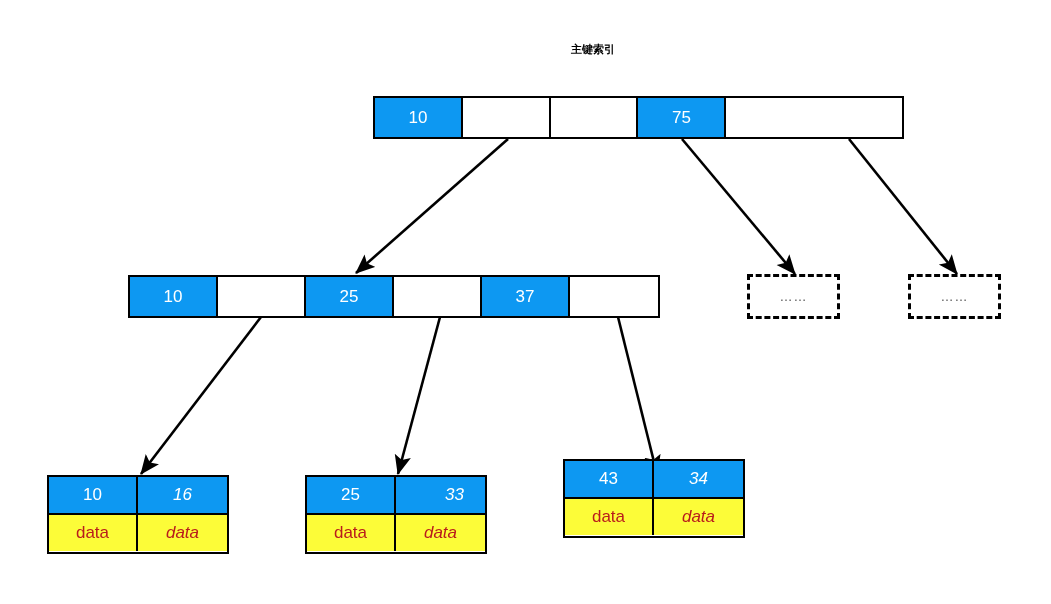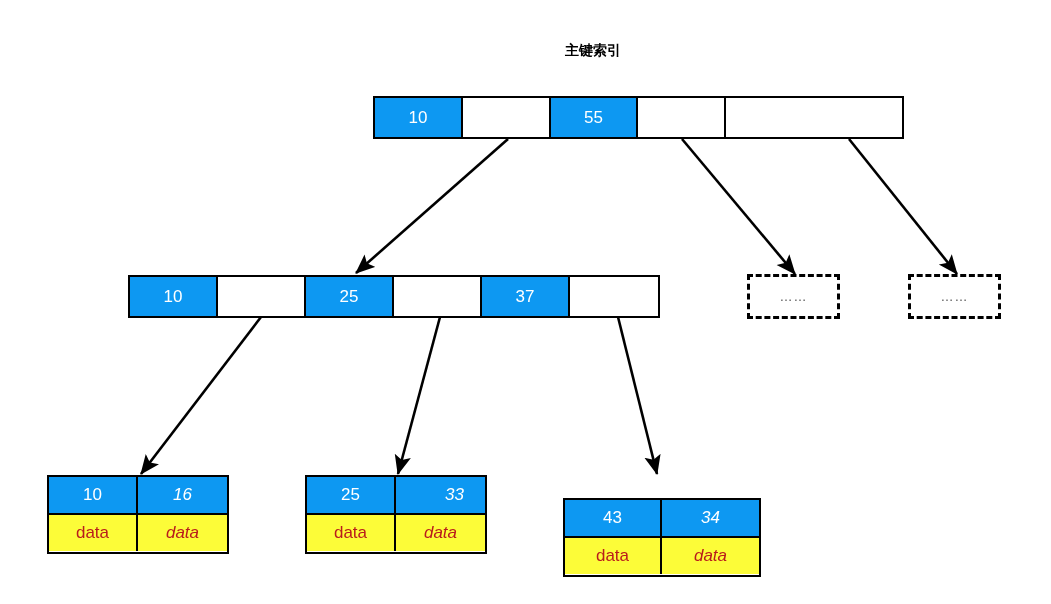--- a/index.html
+++ b/index.html
@@ -15,21 +15,21 @@
     width: 1051px;
     height: 604px;
     background: #ffffff;
     overflow: hidden;
   }
   .title-inner {
     position: absolute;
     left: 593px;
     top: 42px;
     transform: translateX(-50%);
-    font-size: 14px;
+    font-size: 11px;
     font-weight: bold;
     color: #000;
     white-space: nowrap;
   }
 
   
   .node {
     position: absolute;
     display: flex;
     box-sizing: border-box;
@@ -133,22 +133,22 @@
         <line x1="849" y1="139" x2="957" y2="274"></line>
         <line x1="261" y1="317" x2="141" y2="474"></line>
         <line x1="440" y1="317" x2="398" y2="474"></line>
         <line x1="618" y1="317" x2="657" y2="474"></line>
       </g>
   </svg>
 
   <div class="node" id="root-node" style="left:373px; top:96px; width:531px; height:43px;">
   <div class="cell key" style="width: 16.6667%;">10</div>
       <div class="cell ptr" style="width: 16.6667%;"></div>
-      <div class="cell key" style="width: 16.6667%;">55</div>
-      <div class="cell ptr" style="width: 16.6667%;"></div>
+      <div class="cell ptr" style="width: 16.6667%;"></div>
+      <div class="cell key" style="width: 16.6667%;">75</div>
       <div class="cell ptr" style="width: 16.6667%;"></div>
     </div>
 
   <div class="node" id="branch-node" style="left:128px; top:275px; width:532px; height:43px;">
   <div class="cell key" style="width: 16.6667%;">10</div>
       <div class="cell ptr" style="width: 16.6667%;"></div>
       <div class="cell key" style="width: 16.6667%;">25</div>
       <div class="cell ptr" style="width: 16.6667%;"></div>
       <div class="cell key" style="width: 16.6667%; text-align: center;">37</div>
       <div class="cell ptr" style="width: 16.6667%;"></div>
@@ -177,21 +177,21 @@
   <div class="leaf-row keys" style="height: 38px;">
         <div class="leaf-cell" style="width: 50%;">25</div>
         <div class="leaf-cell" style="width: 50%; padding-left: 28px;">33</div>
       </div>
       <div class="leaf-row datas" style="height: 36px;">
         <div class="leaf-cell" style="width: 50%;">data</div>
         <div class="leaf-cell" style="width: 50%;">data</div>
       </div>
     </div>
 
-  <div class="leaf" id="leaf-2" style="left:563px; top:498px; width:198px; height:79px;text-align:right;">
+  <div class="leaf" id="leaf-2" style="left:563px; top:459px; width:182px; height:79px;text-align:right;">
   <div class="leaf-row keys" style="height: 38px;">
         <div class="leaf-cell" style="width: 50%;">43</div>
         <div class="leaf-cell" style="width: 50%;">34</div>
       </div>
       <div class="leaf-row datas" style="height: 36px;">
         <div class="leaf-cell" style="width: 50%;">data</div>
         <div class="leaf-cell" style="width: 50%;">data</div>
       </div>
     </div>
 

